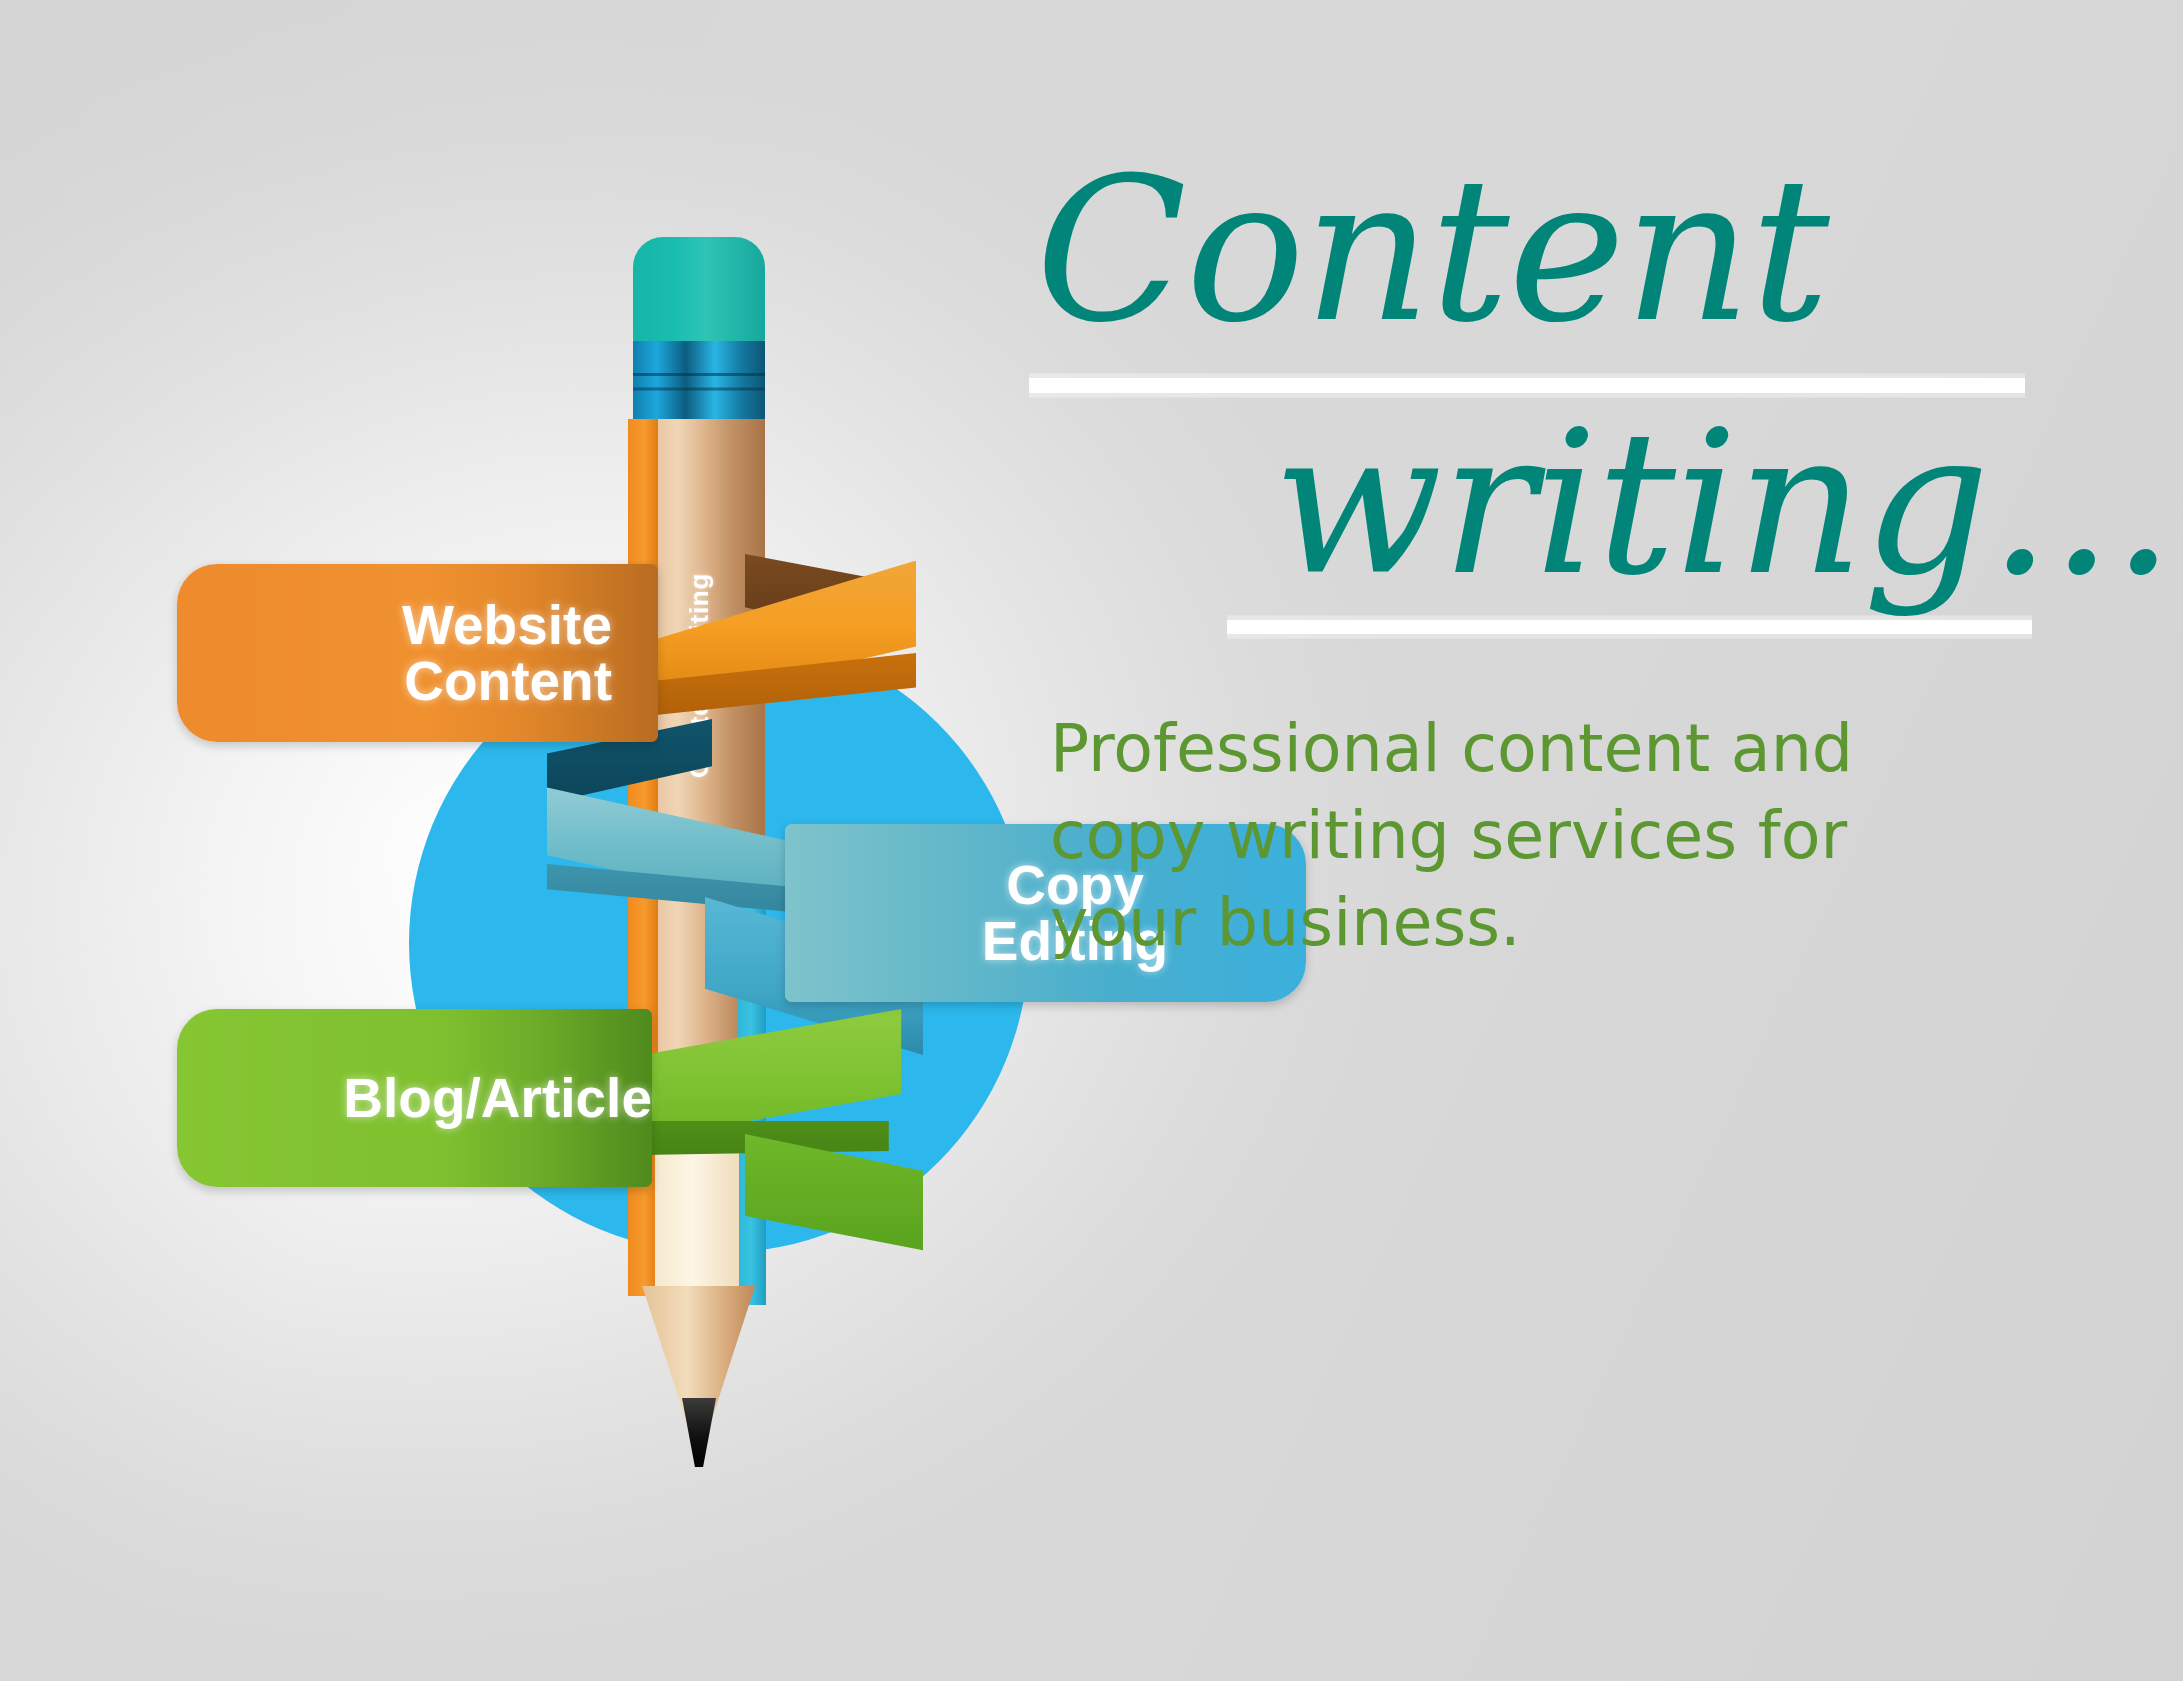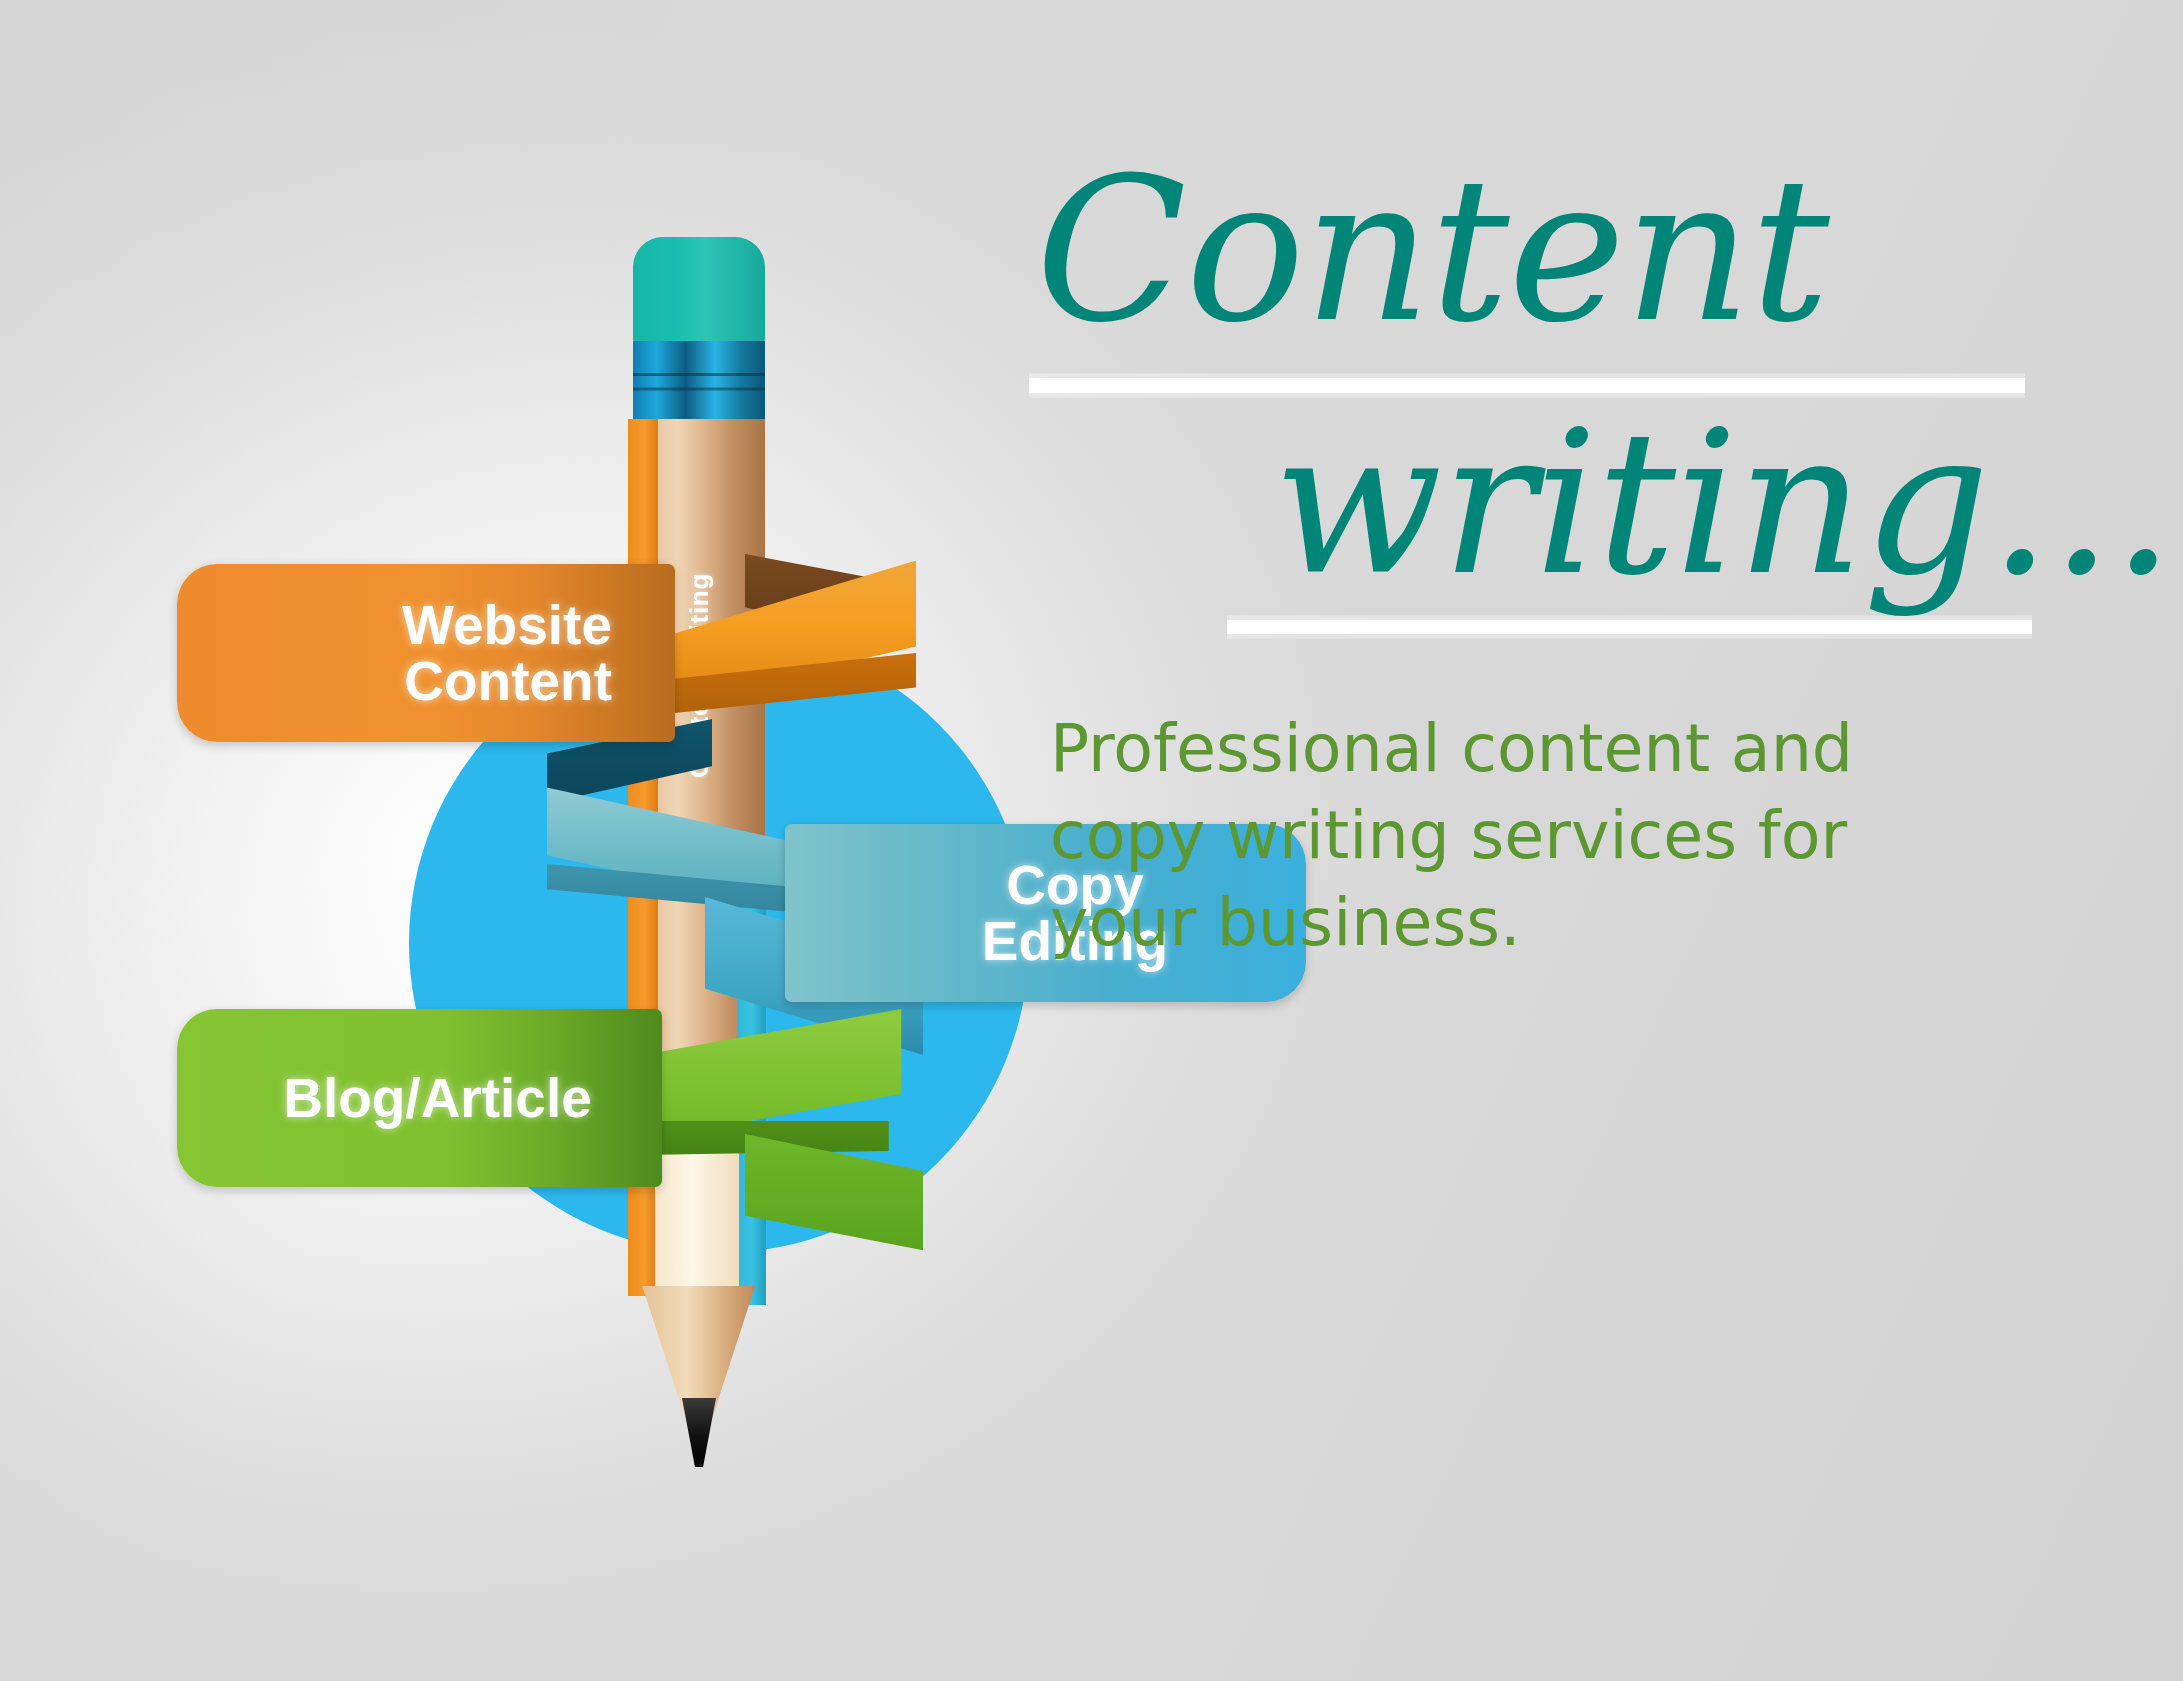--- a/index.html
+++ b/index.html
@@ -117,36 +117,36 @@
     color:#fff;font-weight:700;line-height:1.02;
     font-family:"Liberation Sans", sans-serif;
     text-shadow:0 0 8px rgba(255,255,255,.6);
     box-shadow:0 3.3px 9.2px rgba(0,0,0,.18);
   }
   .ribbon span{display:block;}
   .r-web{
     left:177px;top:564px;width:435px;height:178px;
     border-radius:40px 6.6px 6.6px 40px;
     background:linear-gradient(90deg,#ee8b2d 0%,#f0912f 52%,#e2872a 72%,#b86c20 100%);
-    justify-content:flex-end;padding-right:63px;font-size:55px;
+    justify-content:flex-end;padding-right:46px;font-size:55px;
     text-align:right;
   }
   .r-copy{
     left:785px;top:785px;width:462px;height:178px;
     border-radius:6.6px 40px 40px 6.6px;
     background:linear-gradient(90deg,#7fc3cc 0%,#66b9c9 28%,#49aecd 62%,#3bb0dd 100%);
     justify-content:flex-start;padding-left:59px;font-size:55px;
     text-align:center;
     margin-top:39px;
   }
   .r-blog{
     left:177px;top:1009px;width:449px;height:178px;
     border-radius:40px 6.6px 6.6px 40px;
     background:linear-gradient(90deg,#86c633 0%,#7fc02f 55%,#6fae2a 74%,#4f8a1d 100%);
-    justify-content:center;padding-left:36px;font-size:55px;
+    justify-content:flex-end;padding-left:26px;font-size:55px;
   }
   .r-copy .txt{width:100%;text-align:center;}
 
   
   #right{position:absolute;left:1029px;top:152px;width:1121px;}
   .script{
     color:#008578;
     font-family:"DejaVu Serif", serif;
     font-style:italic;font-weight:400;
     letter-spacing:-1.3px;

